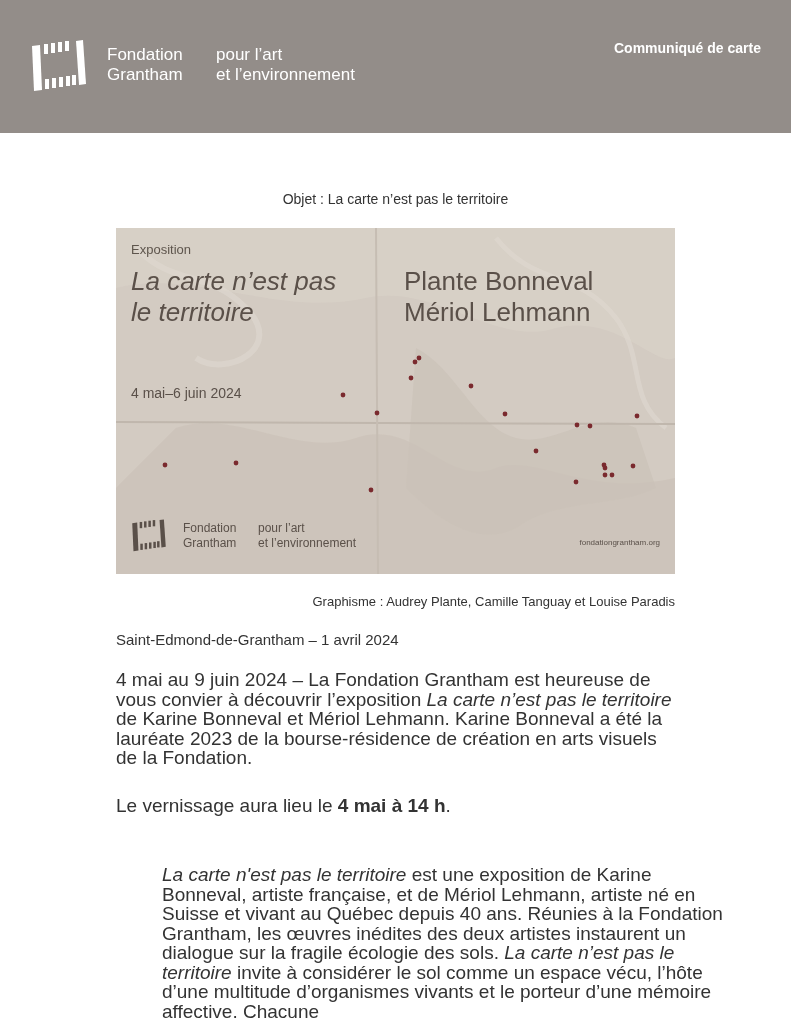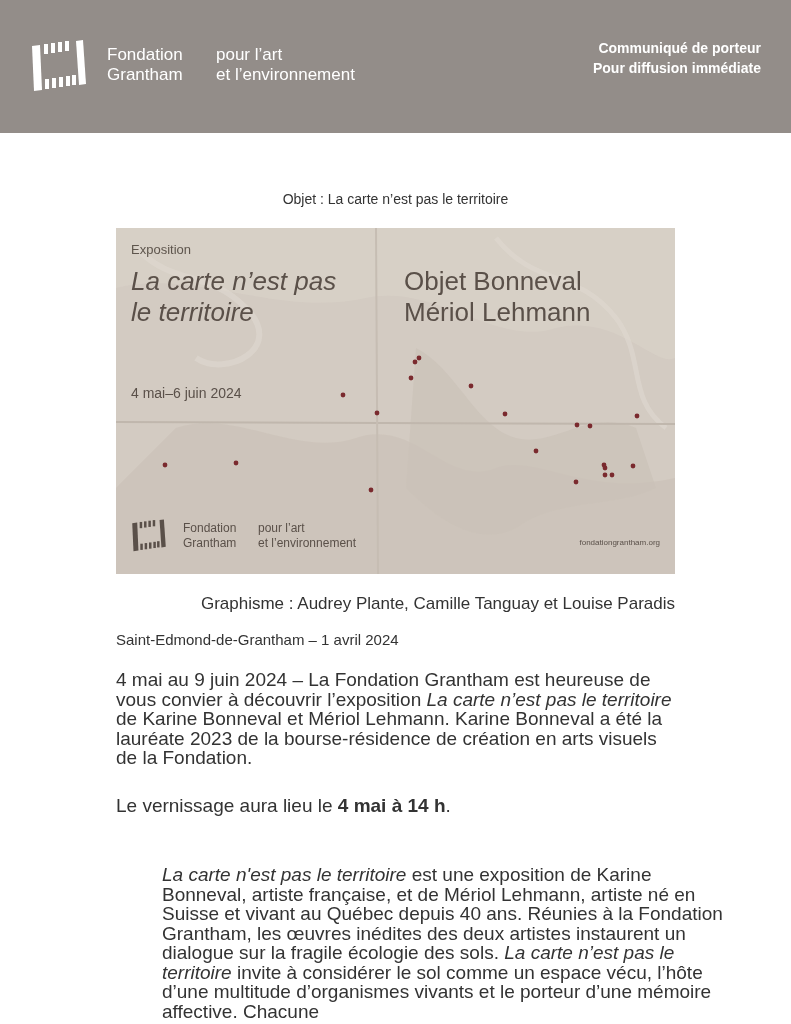--- a/index.html
+++ b/index.html
@@ -37,21 +37,21 @@
   }
   .p-artists {
     position: absolute; left: 288px; top: 38px; font-size: 26px; line-height: 31px; color: #5a5049;
   }
   .p-dates { position: absolute; left: 15px; top: 157px; font-size: 14px; color: #5a5049; }
   .p-logo { position: absolute; left: 15px; top: 290px; width: 36px; height: 34px; }
   .p-brand { position: absolute; left: 67px; top: 293px; font-size: 12px; line-height: 15px; color: #5a5049; }
   .p-tag { position: absolute; left: 142px; top: 293px; font-size: 12px; line-height: 15px; color: #5a5049; }
   .p-url { position: absolute; right: 15px; top: 310px; font-size: 8px; color: #5a5049; }
   .credit {
-    position: absolute; right: 116px; top: 594px; font-size: 17px; color: #333;
+    position: absolute; right: 116px; top: 594px; font-size: 13px; color: #333;
   }
   .place {
     position: absolute; left: 116px; top: 631px; font-size: 15px; color: #333;
   }
   .para {
     position: absolute; left: 116px; width: 565px; font-size: 19px; line-height: 19.5px; color: #333;
   }
   .p1 { top: 670px; }
   .p2 { top: 796px; }
   .p3 { top: 865px; margin-left: 46px; }
@@ -79,22 +79,21 @@
   </svg>
   <div class="brand-name">
     <div>Fondation</div>
     <div>Grantham</div>
   </div>
   <div class="brand-tag">
     <div>pour l’art</div>
     <div>et l’environnement</div>
   </div>
   <div class="press">
-    <div>Communiqué de porteur</div>
-    <div>Pour diffusion immédiate</div>
+    <div>Communiqué de carte</div>
   </div>
 </div>
 
 <div class="subject">Objet : La carte n’est pas le territoire</div>
 
 <div class="poster">
   <svg class="bg" width="559" height="346">
     <rect width="559" height="346" fill="#d3cbc2"></rect>
     <path d="M0,60 C80,40 160,90 250,70 C320,55 380,120 440,100 C500,85 540,140 559,130 L559,0 L0,0 Z" fill="#d8d1c8" opacity="0.7"></path>
     <path d="M60,200 C120,180 180,230 240,210 C300,190 330,260 380,240 C420,225 470,270 559,250 L559,346 L0,346 L0,260 Z" fill="#c9c0b6" opacity="0.6"></path>
@@ -103,21 +102,21 @@
     <path d="M380,10 C420,60 460,40 500,90 C530,130 510,170 550,200" stroke="#e0d9d0" stroke-width="5" fill="none" opacity="0.6"></path>
     <line x1="0" y1="194" x2="559" y2="196" stroke="#c0b7ad" stroke-width="2"></line>
     <line x1="260" y1="0" x2="262" y2="346" stroke="#c6bdb3" stroke-width="2"></line>
   </svg>
   <div class="p-expo">Exposition</div>
   <div class="p-title">
     <div>La carte n’est pas</div>
     <div>le territoire</div>
   </div>
   <div class="p-artists">
-    <div>Objet Bonneval</div>
+    <div>Plante Bonneval</div>
     <div>Mériol Lehmann</div>
   </div>
   <div class="p-dates">4 mai–6 juin 2024</div>
   <svg id="dots" width="559" height="346" style="position:absolute;left:0;top:0">
       <circle cx="303" cy="130" r="2.4" fill="#7a2a2e"></circle>
       <circle cx="299" cy="134" r="2.4" fill="#7a2a2e"></circle>
       <circle cx="295" cy="150" r="2.4" fill="#7a2a2e"></circle>
       <circle cx="355" cy="158" r="2.4" fill="#7a2a2e"></circle>
       <circle cx="227" cy="167" r="2.4" fill="#7a2a2e"></circle>
       <circle cx="261" cy="185" r="2.4" fill="#7a2a2e"></circle>

